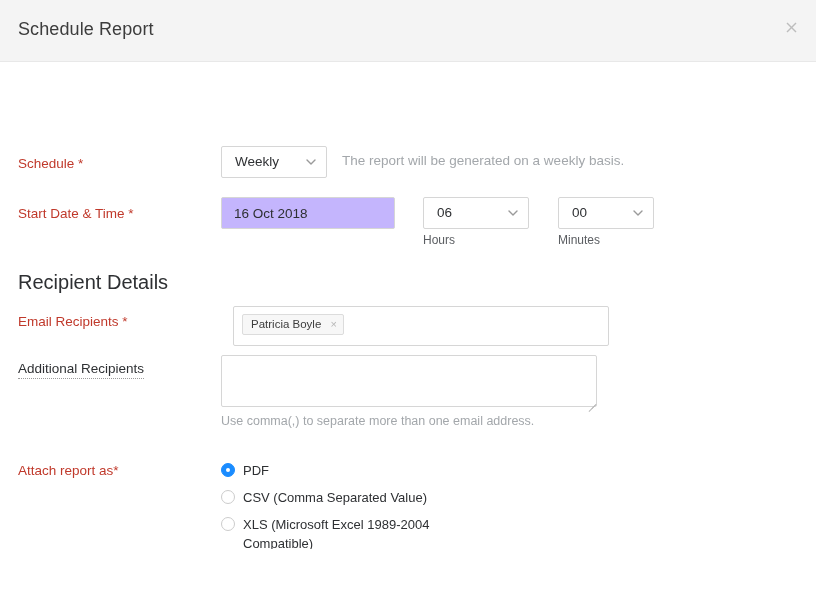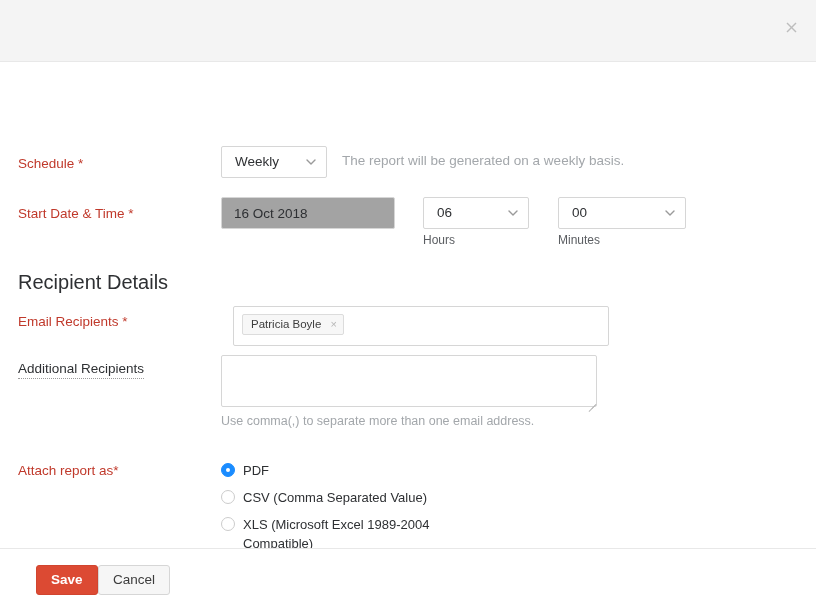--- a/index.html
+++ b/index.html
@@ -107,21 +107,21 @@
     width: 9px;
     height: 9px;
     pointer-events: none;
   }
   .chev svg { display:block; }
 
   .text-input {
     position: absolute;
     box-sizing: border-box;
     height: 32px;
-    background: #a3a3a3;
+    background: #c4b5fd;
     border: 1px solid #d6d6d6;
     border-radius: 2px;
     font-size: 13.5px;
     color: #2e3033;
     padding: 0 12px;
     font-family: "Liberation Sans", sans-serif;
     outline: none;
   }
 
   .hint-under {
@@ -286,20 +286,21 @@
     color: #3c3c3c;
     min-width: 70px;
   }
 </style>
 </head>
 <body>
 
 <div class="dialog">
 
   <div class="dialog-header">
+    <div class="dialog-title">Schedule Report</div>
     <div class="close-icon">
       <svg width="11" height="11" viewBox="0 0 11 11" aria-hidden="true">
         <line x1="1" y1="1" x2="10" y2="10" stroke="#bdbdbd" stroke-width="1.4"></line>
         <line x1="10" y1="1" x2="1" y2="10" stroke="#bdbdbd" stroke-width="1.4"></line>
       </svg>
     </div>
   </div>
 
   <div class="dialog-body">
 
@@ -326,21 +327,21 @@
       <div class="select-box" style="left:423px; top:135px; width:106px;">
         <span class="sel-value">06</span>
         <span class="chev">
           <svg width="10" height="7" viewBox="0 0 10 7">
               <path d="M1 1 L5 5 L9 1" fill="none" stroke="#9a9a9a" stroke-width="1.4" stroke-linecap="round" stroke-linejoin="round"></path>
             </svg>
         </span>
       </div>
       <div class="hint-under" style="left:423px; top:171px;">Hours</div>
 
-      <div class="select-box" style="left:558px; top:135px; width:128px;text-align:center;">
+      <div class="select-box" style="left:558px; top:135px; width:96px;text-align:center;">
         <span class="sel-value">00</span>
         <span class="chev">
           <svg width="10" height="7" viewBox="0 0 10 7">
               <path d="M1 1 L5 5 L9 1" fill="none" stroke="#9a9a9a" stroke-width="1.4" stroke-linecap="round" stroke-linejoin="round"></path>
             </svg>
         </span>
       </div>
       <div class="hint-under" style="left:558px; top:171px;">Minutes</div>
     </div>
 
@@ -380,18 +381,14 @@
       </div>
 
       <div class="radio-row" style="top:453px;">
         <span class="radio-dot"></span>
         <span class="radio-label">XLS (Microsoft Excel 1989-2004 Compatible)</span>
       </div>
     </div>
 
   </div>
 
-  <div class="dialog-footer">
-    <div class="btn btn-save">Save</div>
-    <div class="btn btn-cancel">Cancel</div>
-  </div>
 
 </div>
 
 </body></html>

